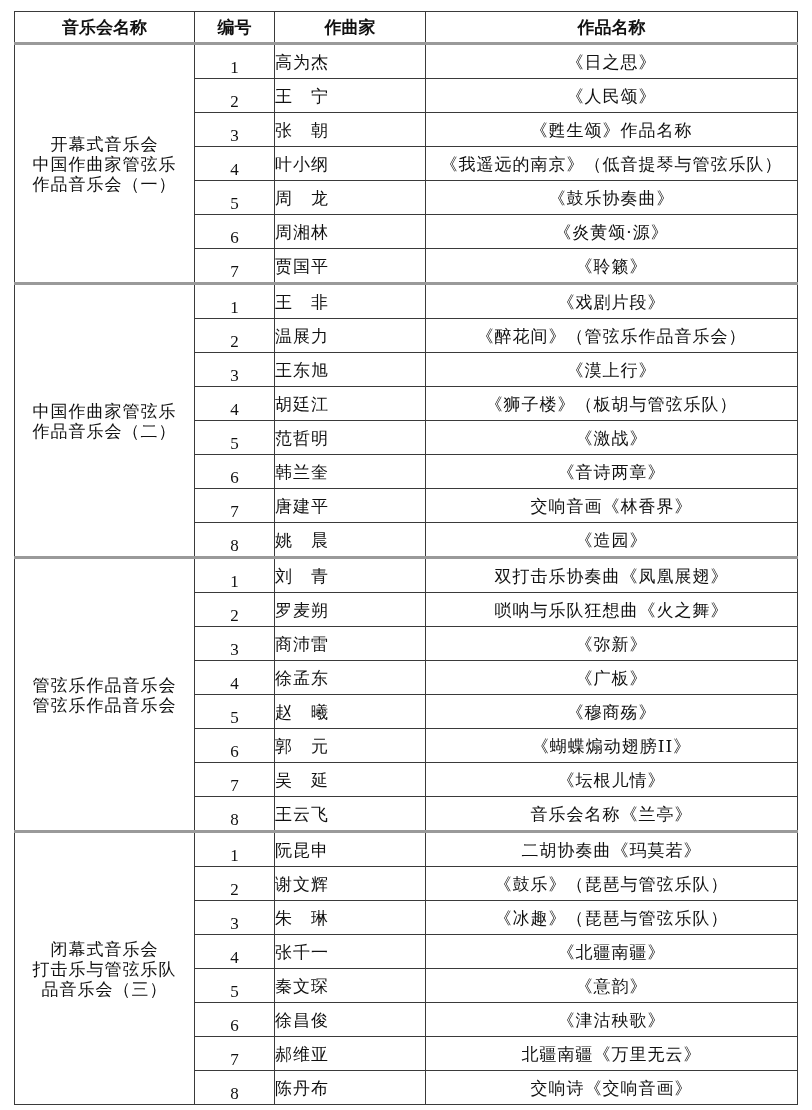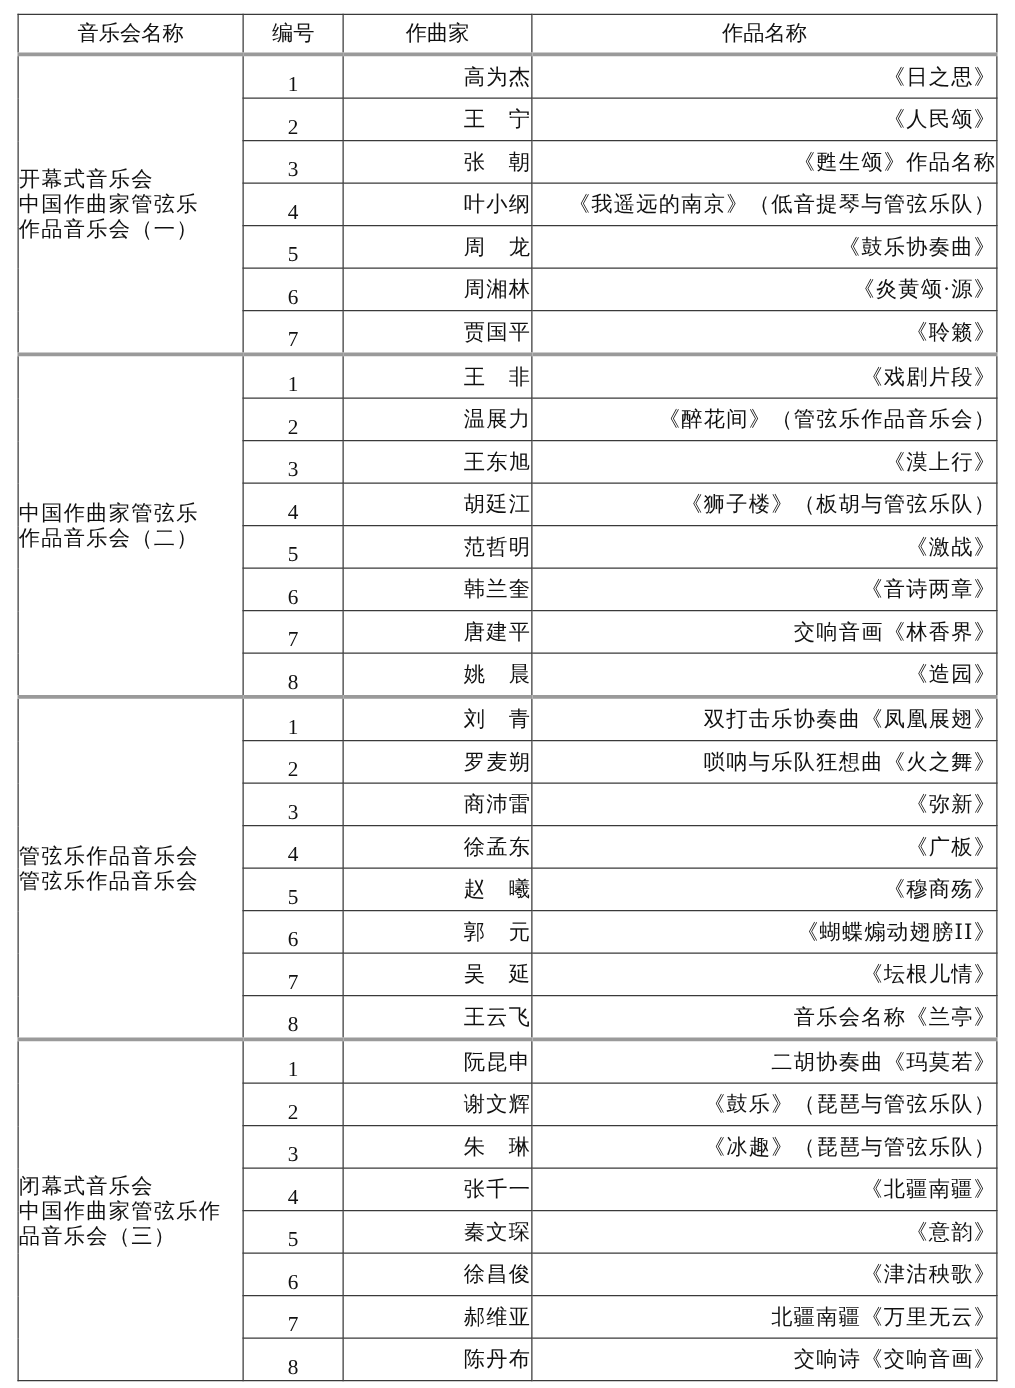--- a/index.html
+++ b/index.html
@@ -11,31 +11,31 @@
     }
     table.concert col.c1 { width: 180px; }
     table.concert col.c2 { width: 80px; }
     table.concert col.c3 { width: 151px; }
     table.concert col.c4 { width: 372px; }
     table.concert th, table.concert td {
       border: 1px solid #3a3a3a; padding: 0; font-weight: normal;
       font-size: 17px; line-height: 20px;
     }
     table.concert thead th {
-      height: 30px; font-weight: normal; font-size: 17px;
+      height: 30px; font-weight: bold; font-size: 17px;
       border-bottom: 3px solid #9a9a9a;
     }
     table.concert tbody td { height: 33px; }
     td.group {
-      vertical-align: middle; font-size: 17px; line-height: 36px;
+      text-align: center; vertical-align: middle; font-size: 17px; line-height: 36px;
       padding: 0 4px; letter-spacing: 1px;
     }
     td.num { text-align: center; vertical-align: bottom; padding-bottom: 2px; font-family: "Liberation Serif", serif; font-size: 18px; }
-    td.composer { text-align: right; vertical-align: middle; letter-spacing: 1px; }
-    td.work { text-align: right; vertical-align: middle; padding-left: 1px; letter-spacing: 1px; white-space: nowrap; }
+    td.composer { text-align: left; vertical-align: middle; letter-spacing: 1px; }
+    td.work { text-align: center; vertical-align: middle; padding-left: 1px; letter-spacing: 1px; white-space: nowrap; }
     tr.group-start td { border-top: 3px solid #9a9a9a; }
     tr.first-group td { border-top: none; }
   </style>
 </head>
 <body>
 
 <table class="concert">
   <colgroup>
       <col class="c1">
       <col class="c2">
@@ -175,21 +175,21 @@
         <td class="work">《坛根儿情》</td>
       </tr>
       <tr>
         <td class="num">8</td>
         <td class="composer">王云飞</td>
         <td class="work">音乐会名称《兰亭》</td>
       </tr>
       <tr class="group-start">
         <td class="group" rowspan="8">
           <div>闭幕式音乐会</div>
-          <div>中国作曲家管弦乐作</div>
+          <div>打击乐与管弦乐队</div>
           <div>品音乐会（三）</div>
         </td>
         <td class="num">1</td>
         <td class="composer">阮昆申</td>
         <td class="work">二胡协奏曲《玛莫若》</td>
       </tr>
       <tr>
         <td class="num">2</td>
         <td class="composer">谢文辉</td>
         <td class="work">《鼓乐》（琵琶与管弦乐队）</td>

